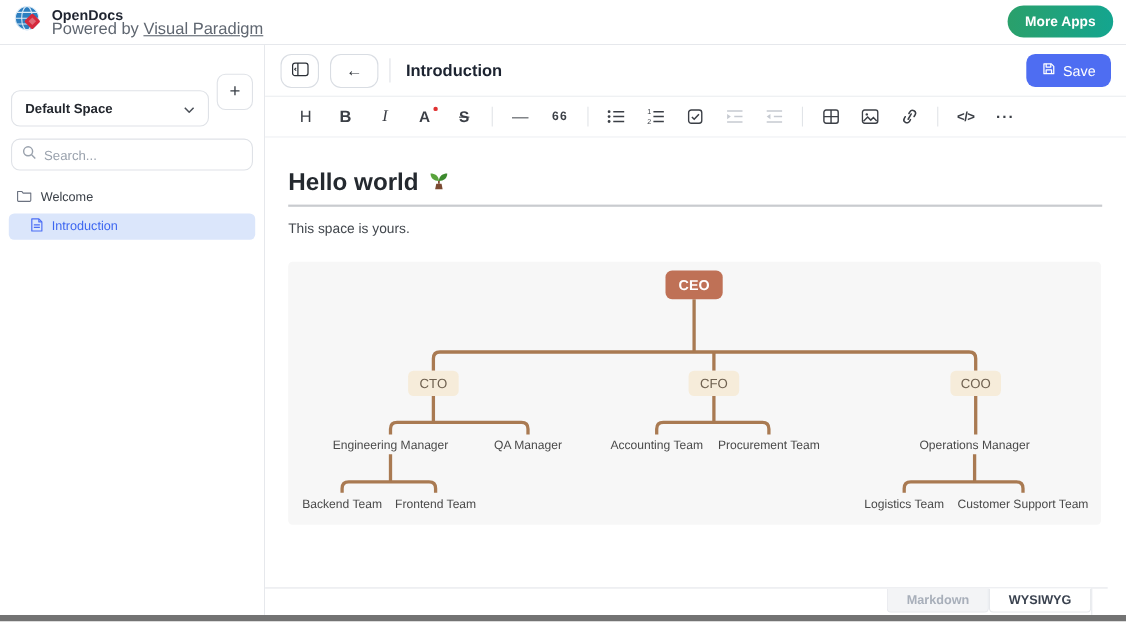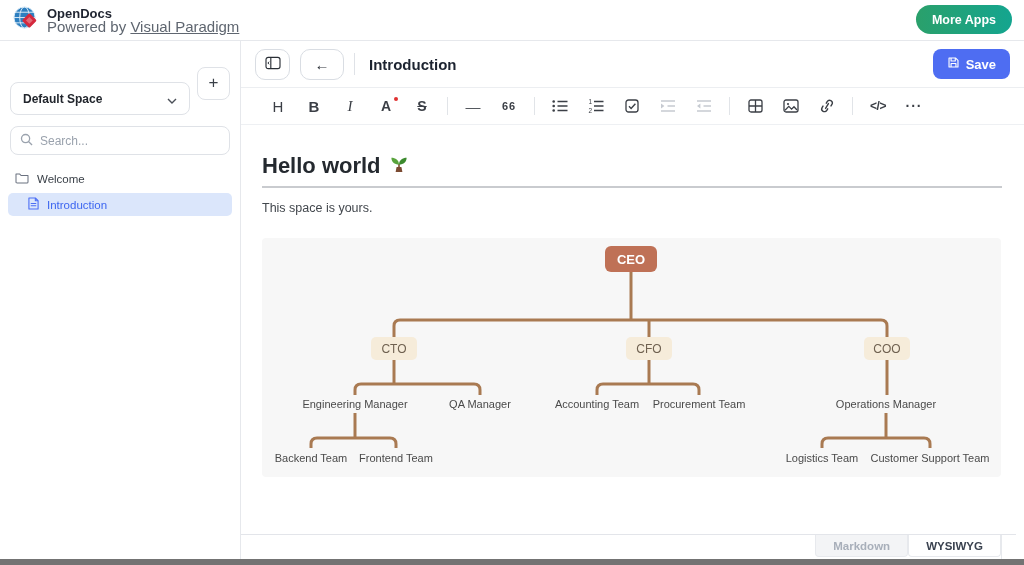--- a/index.html
+++ b/index.html
@@ -41,21 +41,21 @@
   
   .main { position:absolute; top:41px; left:241px; right:0; bottom:0; background:#fff; }
   .doc-header { height:47px; border-bottom:1px solid #eceef1; display:flex; align-items:center; padding:0 14px; gap:10px; }
   .sq-btn { height:31px; border:1px solid #d9dde3; border-radius:10px; background:#fff; display:flex;
     align-items:center; justify-content:center; cursor:pointer; color:#2a2f36; }
   .btn-panel { width:35px; }
   .btn-back { width:44px; font-size:15px; }
   .dh-divider { width:1px; height:22px; background:#dfe2e7; }
   .doc-title { font-size:15px; font-weight:700; color:#1c2330; margin-left:4px; }
   .btn-save { margin-left:auto; display:flex; align-items:center; gap:6px; height:30px; padding:0 14px;
-    border:none; border-radius:8px; background:#4e6df2; color:#fff; font-size:13px; font-weight:700; cursor:pointer; }
+    border:none; border-radius:8px; background:#4e6df2; color:#fff; font-size:13px; font-weight:400; cursor:pointer; }
 
   
   .fmt-toolbar { height:37px; border-bottom:1px solid #eef0f3; display:flex; align-items:center; padding-left:26px; gap:14px; }
   .fmt-btn { width:22px; height:26px; display:flex; align-items:center; justify-content:center;
     color:#3b3f46; background:transparent; border:none; cursor:pointer; font-family:inherit; }
   .fmt-btn.disabled { color:#c6cad1; }
   .fmt-divider { width:1px; height:18px; background:#e1e4e8; }
   .g-h { font-size:15px; font-weight:500; }
   .g-b { font-size:15px; font-weight:800; }
   .g-i { font-size:15px; font-style:italic; font-family:"Liberation Serif", serif; }
@@ -71,21 +71,21 @@
   .editor { position:absolute; top:85px; left:0; right:0; bottom:25px; overflow:hidden; background:#fff; }
   .editor-inner { padding:27px 22px 0 21px; }
   .doc-h1 { display:flex; align-items:center; gap:8px; font-size:22px; font-weight:700; color:#24292f;
     padding-bottom:7px; border-bottom:2px solid #c9cbcf; cursor:text; }
   .doc-p { margin-top:13px; font-size:12.5px; color:#42474d; cursor:text; }
   .org-chart-block { margin-top:23px; width:739px; height:239px; background:#f7f7f7; border-radius:4px; cursor:pointer; }
   .org-chart-block svg { display:block; }
   .org-chart-block text { font-family:"Liberation Sans", sans-serif; }
 
   
-  .editor-footer { position:absolute; left:0; right:8px; bottom:0; height:25px; background:#fff;
+  .editor-footer { position:absolute; left:0; right:17px; bottom:0; height:25px; background:#fff;
     border-top:1px solid #e3e5ea; display:flex; justify-content:flex-end; align-items:flex-start; }
   .ftab { height:22px; padding:0 17px; display:flex; align-items:center; font-size:11.5px;
     border:1px solid #e7e9ed; border-top:none; border-radius:0 0 4px 4px; cursor:pointer; }
   .ftab.inactive { background:#f3f4f6; color:#a8afba; font-weight:600; }
   .ftab.active { background:#fff; color:#3a424f; font-weight:700; }
   .footer-gutter { width:15px; height:24px; border-left:1px solid #e7e9ed; }
 </style>
 </head>
 <body>
 

